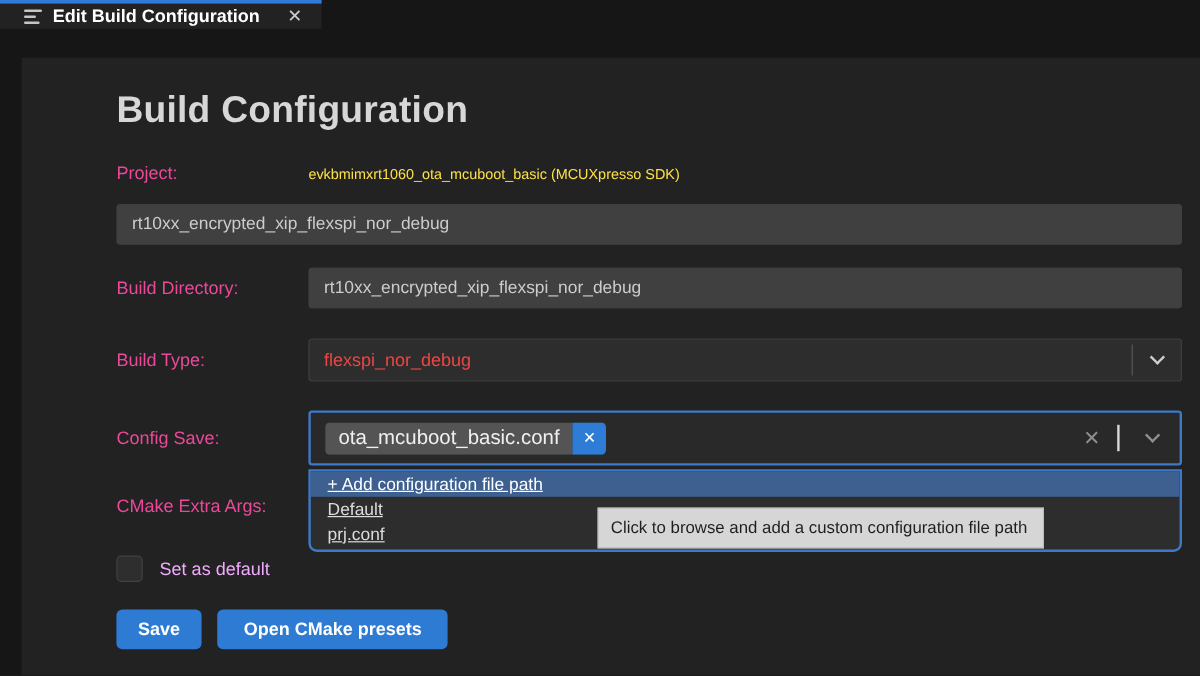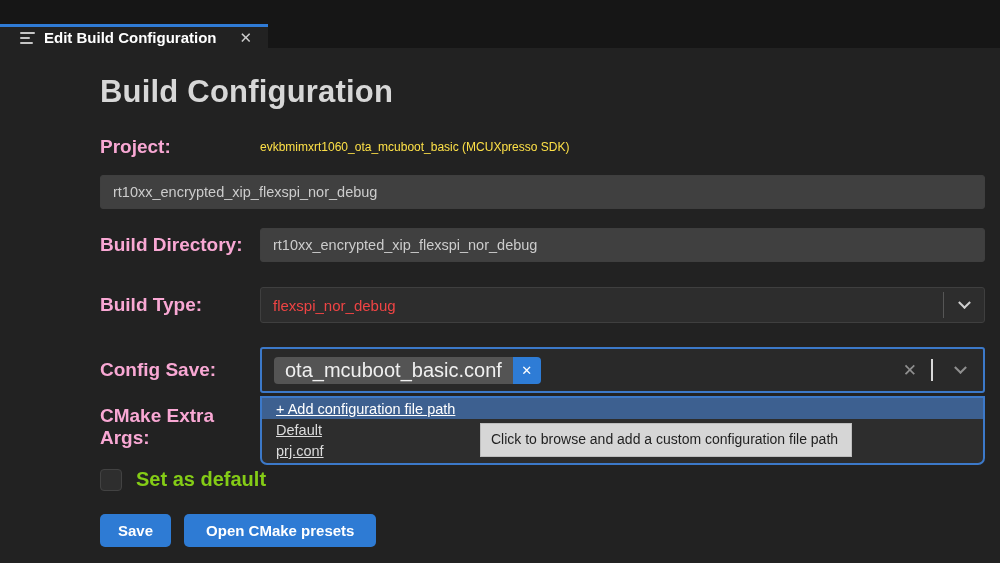--- a/index.html
+++ b/index.html
@@ -8,21 +8,21 @@
     font-family: "Liberation Sans", "DejaVu Sans", sans-serif;
     background: #161616;
     color: #cccccc;
   }
 
   
   .tabbar {
     height: 48px;
     background: #161616;
     display: flex;
-    align-items: flex-end;
+    align-items: flex-start;
   }
   .tab {
     width: 268px;
     background: #222222;
     border-top: 3px solid #2f7bd6;
     display: flex;
     align-items: center;
     gap: 9px;
     padding: 0 12px 0 20px;
     cursor: pointer;
@@ -46,40 +46,41 @@
     padding: 3px 4px;
     border-radius: 4px;
     cursor: pointer;
   }
 
   
   .content {
     position: relative;
     height: 515px;
     background: #222222;
-    padding: 26px 15px 0 100px;
+    padding: 26px 15px 0 79px;
+    margin-left: 18px;
   }
   h1.page-heading {
     font-size: 31px;
     font-weight: bold;
     color: #d7d7d7;
     letter-spacing: 0.2px;
     margin-bottom: 26px;
   }
 
   .row {
     display: flex;
     align-items: center;
   }
   .row .lbl {
     width: 160px;
     flex: none;
-    font-size: 19px;
-    font-weight: 700;
-    color: #f9a8d4;
+    font-size: 15px;
+    font-weight: 400;
+    color: #ec4899;
     align-self: center;
   }
   .row .ctl { flex: 1; min-width: 0; }
 
   .row-project { margin-bottom: 17px; }
   .row-project .val { font-size: 12px; color: #fde047; }
 
   .row-name { margin-bottom: 19px; }
   .row-builddir { margin-bottom: 25px; }
   .row-buildtype { margin-bottom: 24px; }
@@ -140,21 +141,21 @@
   .chip {
     display: flex;
     align-items: stretch;
     height: 27px;
     border-radius: 4px;
     overflow: hidden;
   }
   .chip-label {
     background: #545454;
     color: #f0f0f0;
-    font-size: 20px;
+    font-size: 17px;
     font-weight: 500;
     display: flex; align-items: center;
     padding: 0 11px;
   }
   .chip-close {
     background: #2e7cd6;
     color: #ffffff;
     font-size: 13px;
     font-weight: bold;
     width: 28px;
@@ -214,21 +215,21 @@
   
   .row-checkbox { margin-top: 31px; display: flex; align-items: center; gap: 14px; }
   .checkbox {
     width: 22px; height: 22px;
     background: #2e2e2e;
     border: 1px solid #424242;
     border-radius: 4px;
     cursor: pointer;
     flex: none;
   }
-  .checkbox-label { font-size: 20px; font-weight: 700; color: #84cc16; }
+  .checkbox-label { font-size: 15px; font-weight: 400; color: #f0abfc; }
 
   
   .row-buttons { margin-top: 23px; display: flex; gap: 13px; }
   .btn {
     background: #2e7bd4;
     color: #ffffff;
     border: none;
     border-radius: 5px;
     font-family: inherit;
     font-size: 15px;

